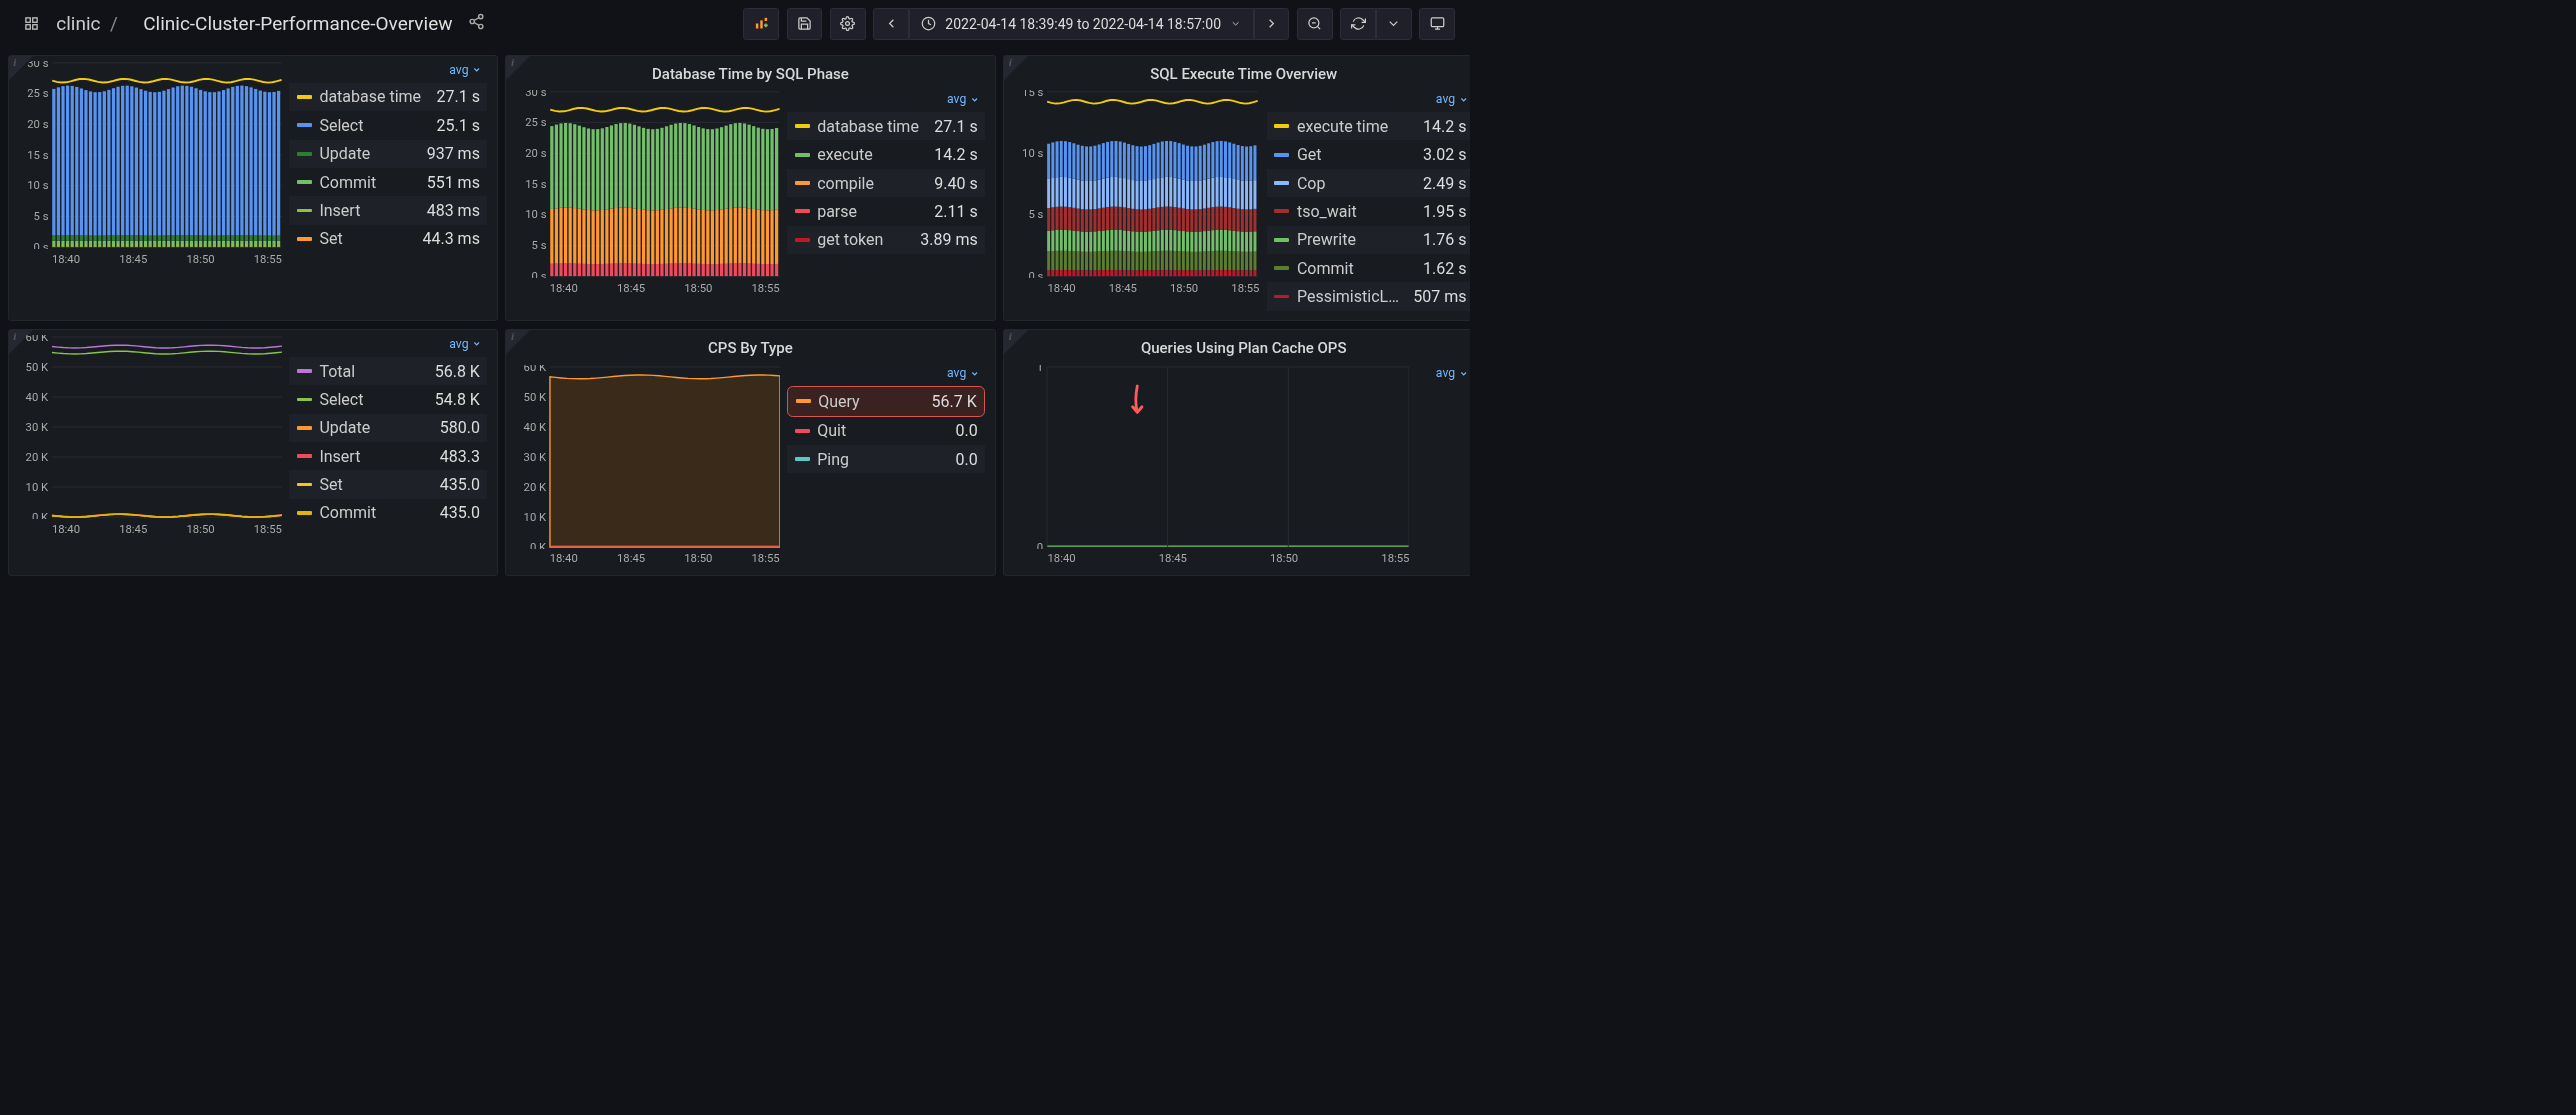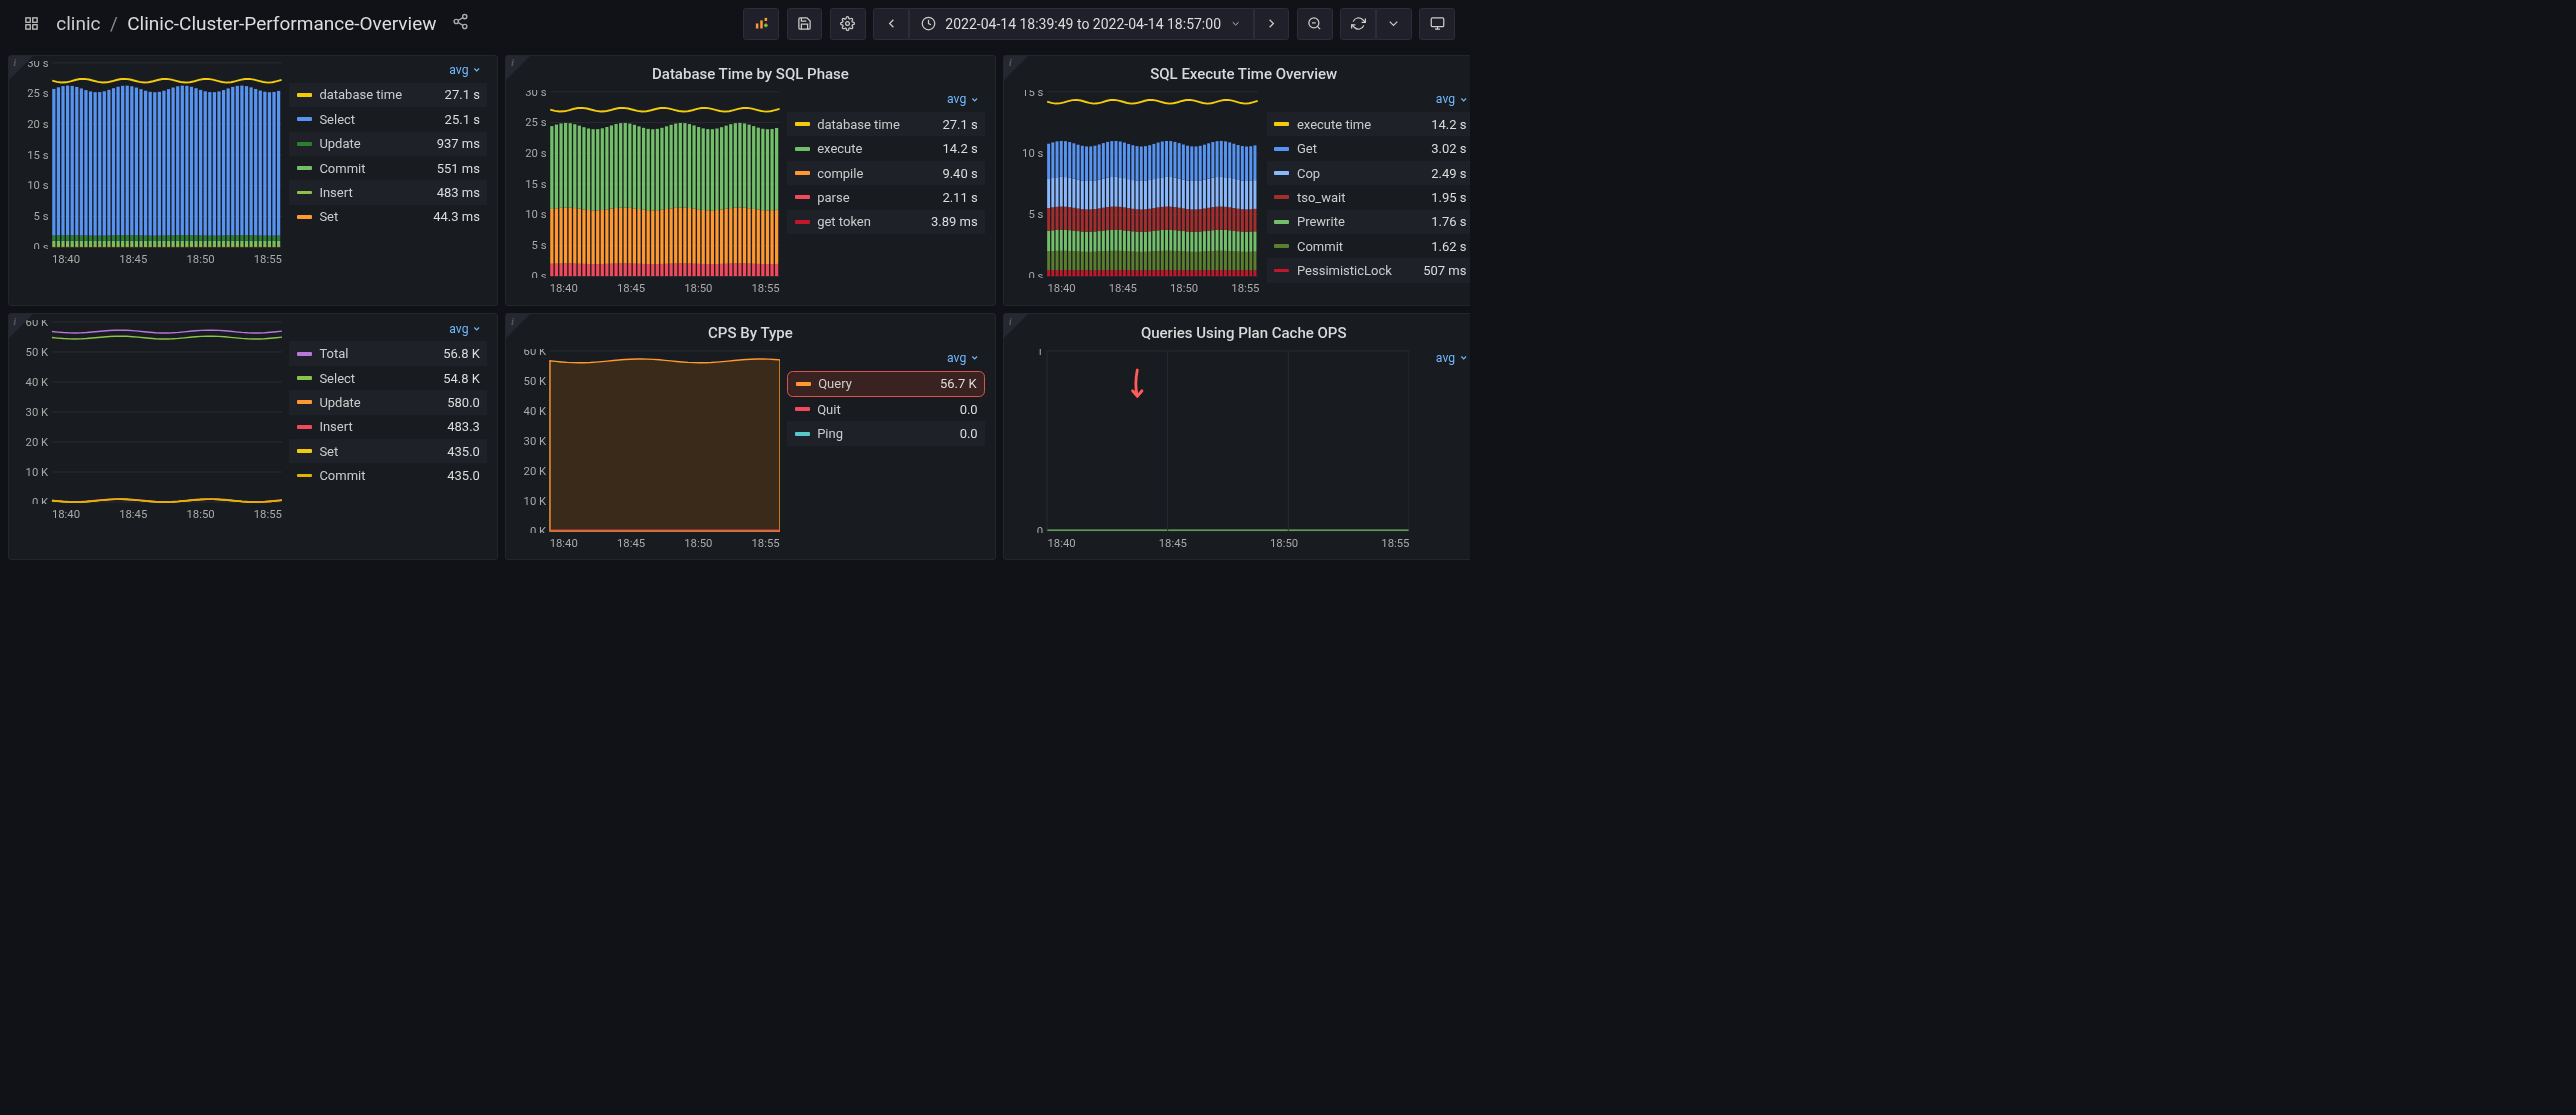--- a/index.html
+++ b/index.html
@@ -20,21 +20,21 @@
 }
 .breadcrumb {
   display: flex;
   align-items: center;
   gap: 9.4px;
   font-size: 19px;
   flex: 1;
 }
 .breadcrumb .sep { color: #888; }
 .breadcrumb .link { color: #ccc; cursor: pointer; }
-.breadcrumb .current { color: #ddd; }
+.breadcrumb .current { color: #ddd; margin-left: 16px; }
 .icon-btn {
   background: #1f2029;
   border: 0.9px solid #2c2d36;
   border-radius: 2.8px;
   height: 32px;
   min-width: 32px;
   display: flex;
   align-items: center;
   justify-content: center;
   cursor: pointer;
@@ -124,21 +124,21 @@
   display: flex;
   justify-content: flex-end;
   align-items: center;
   gap: 3.8px;
   cursor: pointer;
 }
 .legend-row {
   display: flex;
   align-items: center;
   padding: 4.7px 7.5px;
-  font-size: 13px;
+  font-size: 16px;
   gap: 7.5px;
 }
 .legend-row.alt { background: #1e2127; }
 .legend-swatch {
   width: 15px; height: 3.8px;
   border-radius: 0.9px;
   flex-shrink: 0;
 }
 .legend-label { flex: 1; color: #ccc; white-space: nowrap; overflow: hidden; text-overflow: ellipsis;}
 .legend-val { color: #ddd; white-space: nowrap;}

